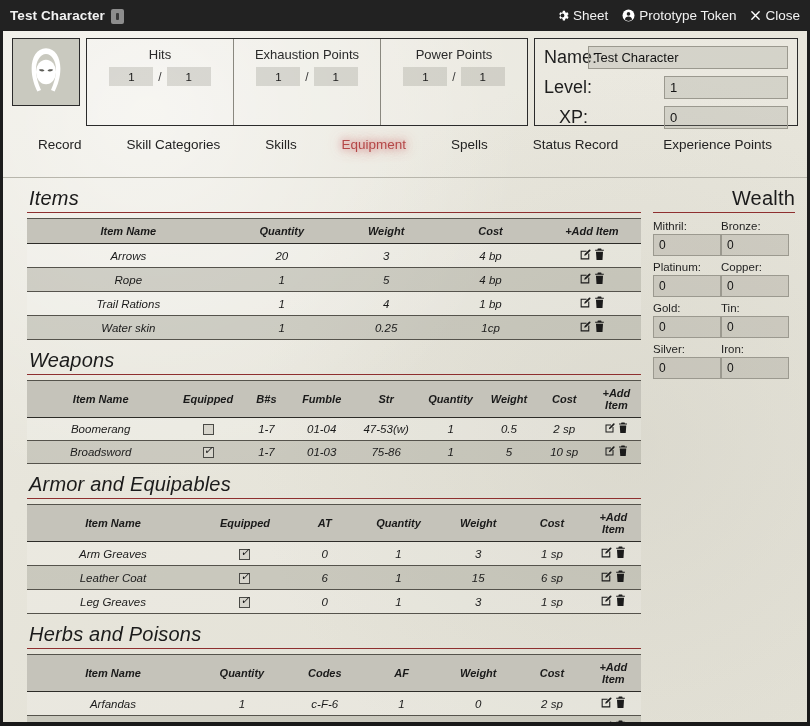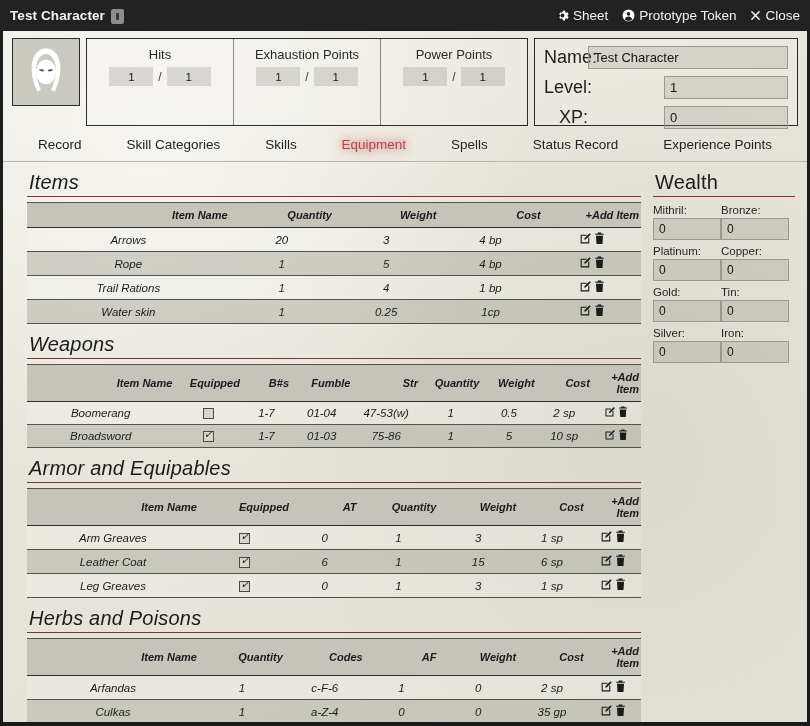--- a/index.html
+++ b/index.html
@@ -108,21 +108,21 @@
     border: 1px solid #9b998f;
     font-size: 13px; padding: 0 5px; color: #141414;
     font-family: "Liberation Sans", sans-serif;
   }
   .nfield.wide { flex: 1 1 auto; }
   .nfield.short { width: 124px; margin-left: auto; }
 
   
   .tabs {
     display: flex; align-items: center;
-    padding: 9px 18px 7px 18px;
+    padding: 9px 18px 23px 18px;
     border-bottom: 1px solid #b8b6ac;
     gap: 11px;
   }
   .tab {
     flex: 1 1 auto; text-align: center;
     font-size: 13.5px; color: #232323;
     cursor: pointer; padding: 2px 0;
   }
   .tab.active {
     color: #b44747;
@@ -134,31 +134,31 @@
   .left-col { width: 644px; flex: 0 0 644px; padding: 0 6px 0 24px; font-style: italic; }
   .right-col { flex: 1 1 auto; padding: 0 12px 0 6px; }
 
   .sect-title {
     font-size: 20px; font-weight: 400; color: #1b1b1b;
     padding: 3px 0 2px 2px;
     border-bottom: 1px solid #8e2f2f;
     margin-bottom: 5px;
     letter-spacing: .2px;
   }
-  .sect-title.wealth { margin-bottom: 7px; }
+  .sect-title.wealth { margin-bottom: 7px; text-align: right; }
 
   table.grid { width: 100%; border-collapse: collapse; font-size: 11.5px; }
   table.grid thead th {
     background: #c5c3ba;
     color: #1a1a1a;
     font-size: 11px; font-weight: 700;
     padding: 6px 2px;
     border-top: 1px solid #55534c;
     border-bottom: 1px solid #2d2c28;
-    text-align: right;
+    text-align: center;
     vertical-align: middle;
   }
   table.grid tbody td {
     padding: 4px 2px;
     text-align: center;
     font-size: 11.5px;
     color: #1b1b1b;
     border-bottom: 1px solid #55534c;
     height: 21px;
   }

